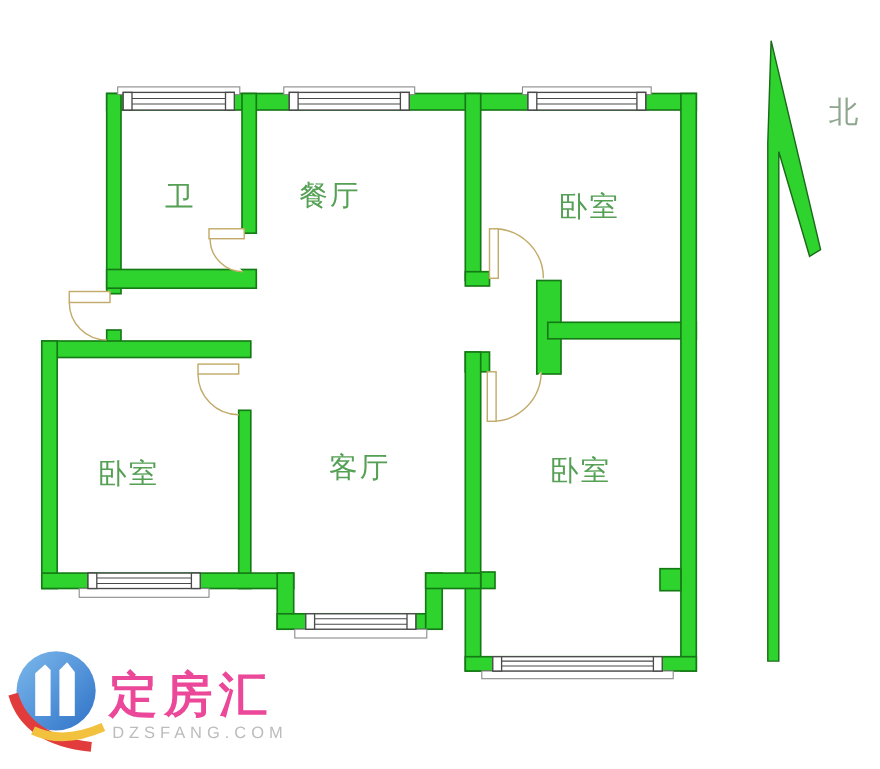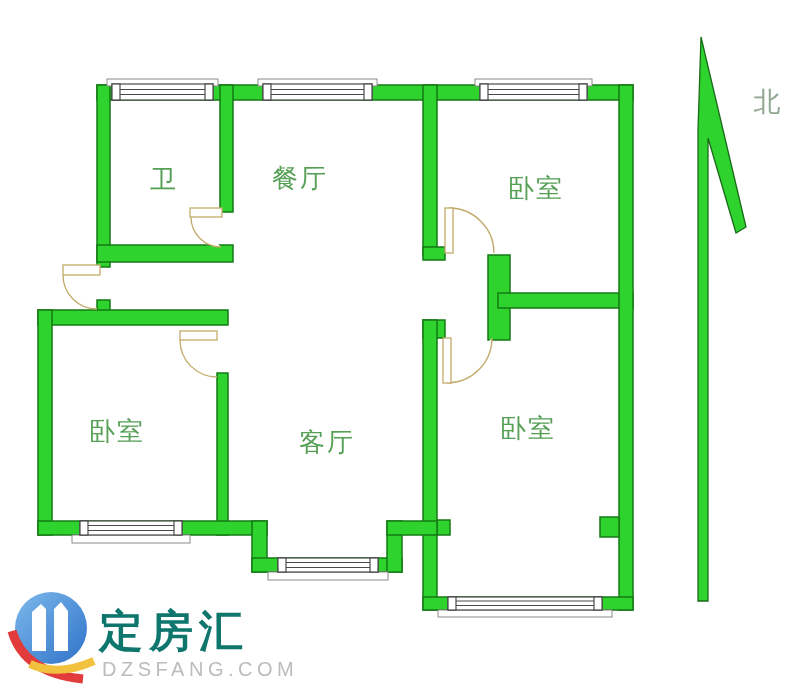--- a/index.html
+++ b/index.html
@@ -13,26 +13,26 @@
     font-size:26px;color:#55a055;letter-spacing:2px;white-space:nowrap;
     font-family:"DejaVu Serif","Liberation Serif",serif;
   }
   .north-label{
     position:absolute;transform:translate(-50%,-50%);
     font-size:27px;color:#8fa68f;white-space:nowrap;
     font-family:"DejaVu Serif","Liberation Serif",serif;
   }
   .brand-label{
     position:absolute;left:99px;top:602px;
-    font-size:44px;font-weight:bold;color:#0f766e;letter-spacing:6px;
+    font-size:44px;font-weight:bold;color:#ec4899;letter-spacing:6px;
     font-family:"DejaVu Sans","Liberation Sans",sans-serif;
   }
   .site-label{
     position:absolute;left:102px;top:658px;
-    font-size:20px;color:#bcbcbc;letter-spacing:4.5px;
+    font-size:15px;color:#bcbcbc;letter-spacing:4.5px;
     font-family:"Liberation Sans","DejaVu Sans",sans-serif;
     text-align:center;
   }
 </style>
 </head>
 <body>
 
 <div id="stage">
 
   <svg id="plan-svg" width="800" height="699" viewBox="0 0 800 699">
@@ -181,21 +181,21 @@
   </svg>
 
   <div class="room-label" style="left:164px;top:179px;">卫</div>
 
   <div class="room-label" style="left:300px;top:178px;">餐厅</div>
 
   <div class="room-label" style="left:536px;top:188px;">卧室</div>
 
   <div class="room-label" style="left:117px;top:431px;">卧室</div>
 
-  <div class="room-label" style="left:327px;top:442px;">客厅</div>
+  <div class="room-label" style="left:327px;top:425px;">客厅</div>
 
   <div class="room-label" style="left:528px;top:428px;">卧室</div>
 
   <div class="north-label" style="left:767px;top:102px;">北</div>
 
   <div class="brand-label">定房汇</div>
 
   <div class="site-label">DZSFANG.COM</div>
 </div>
 

